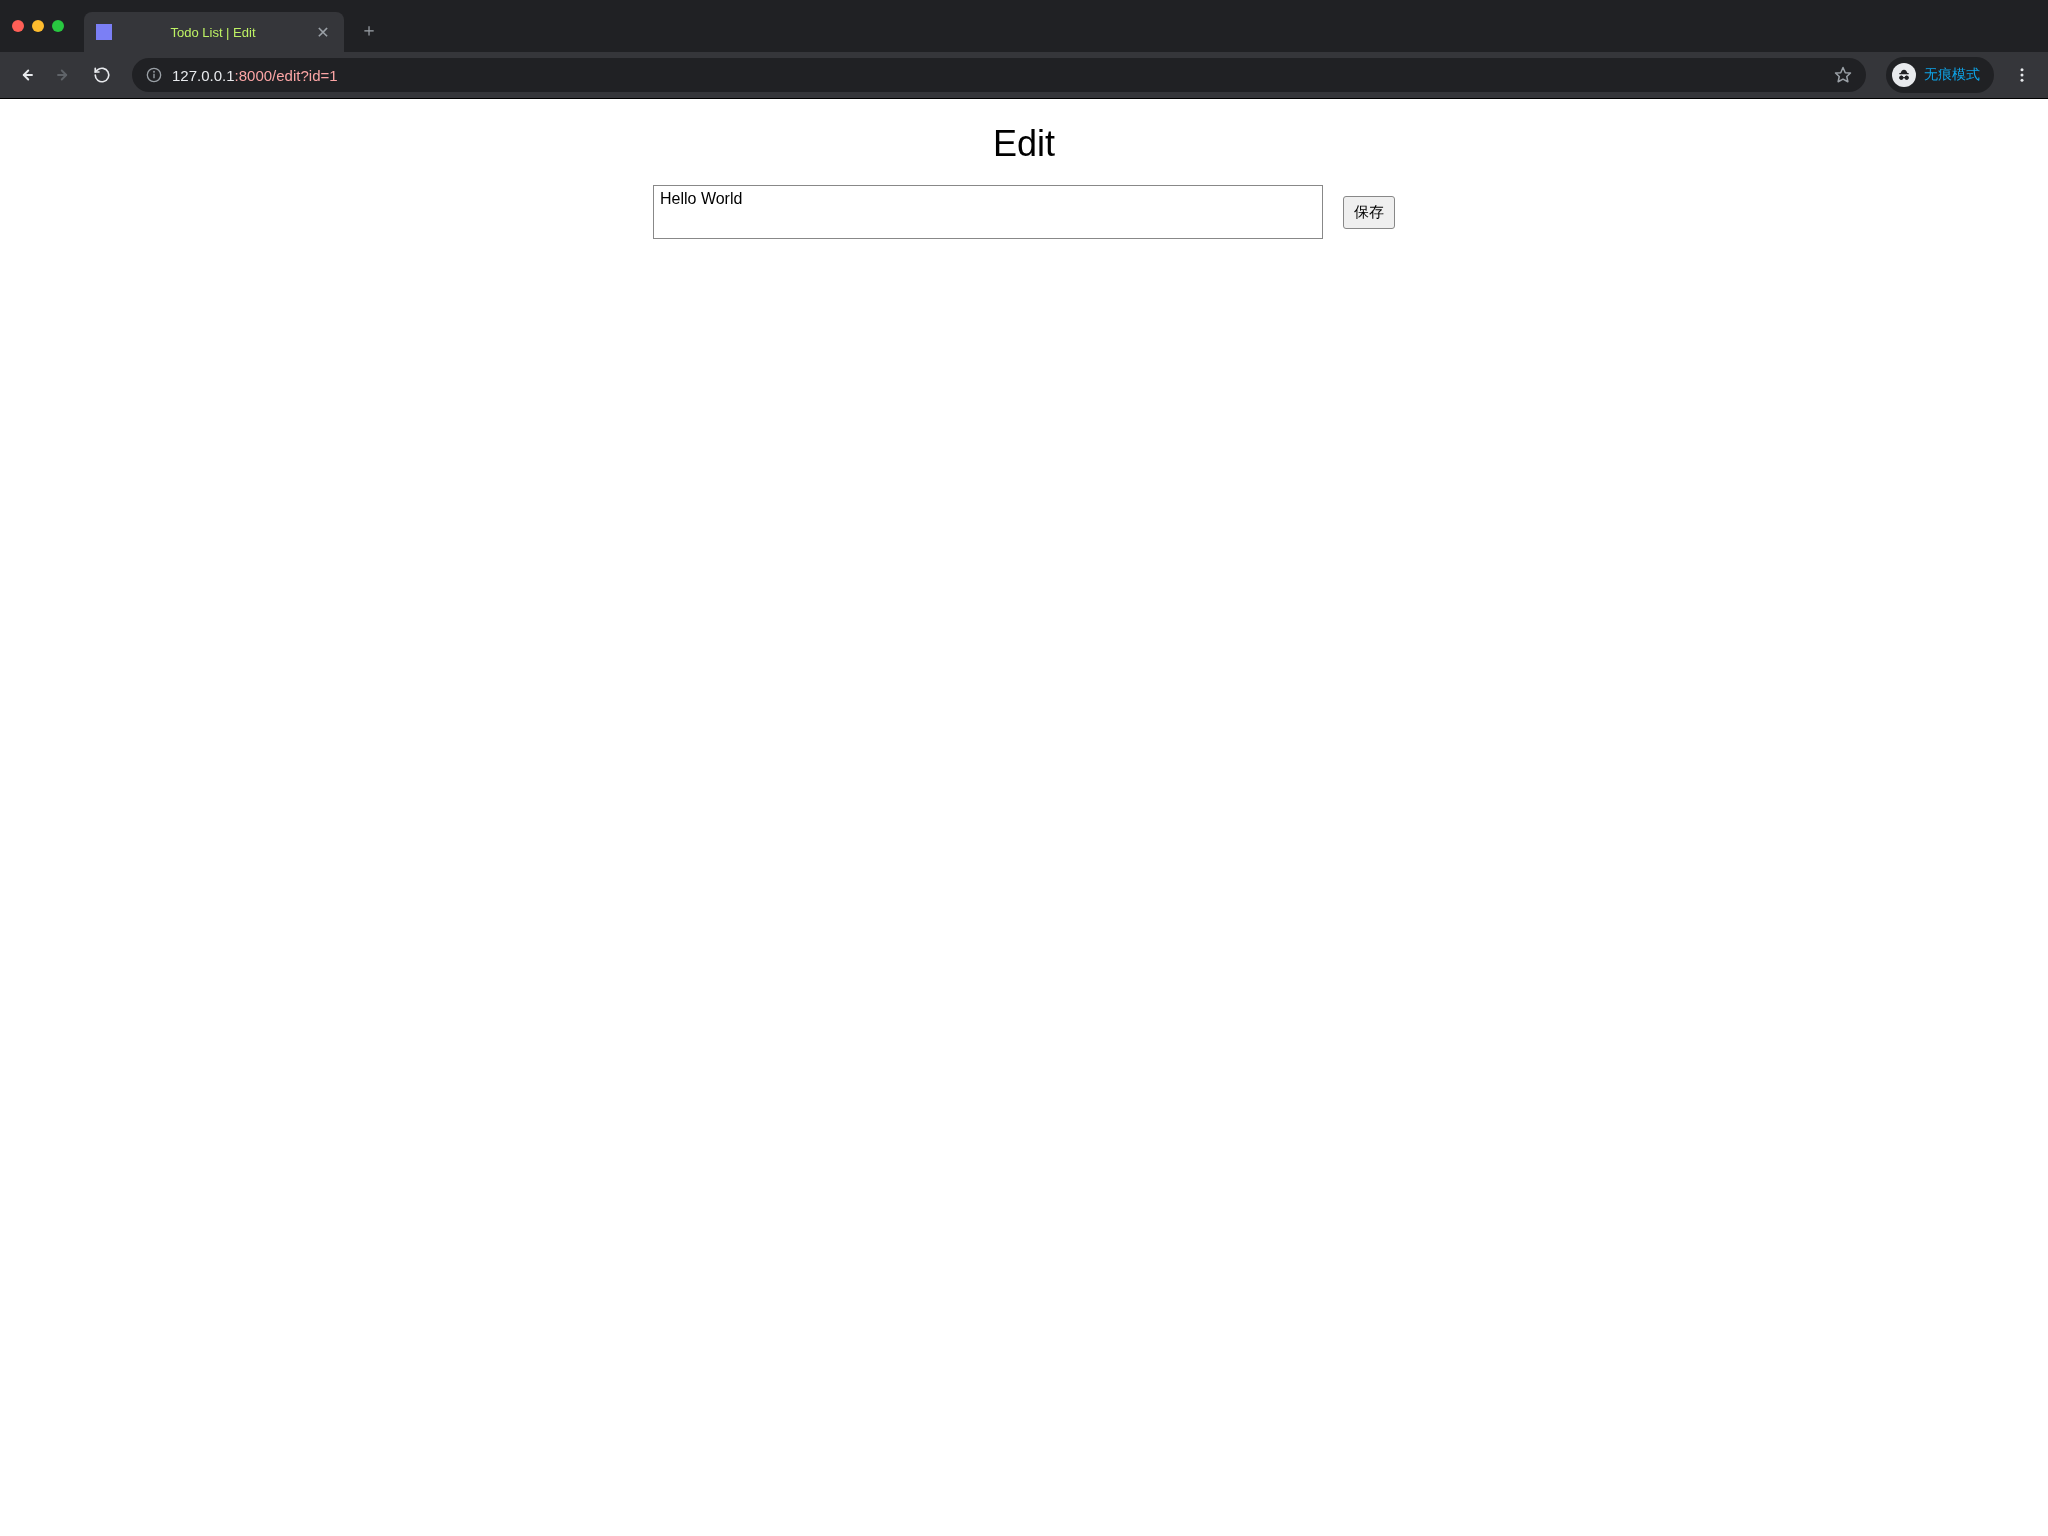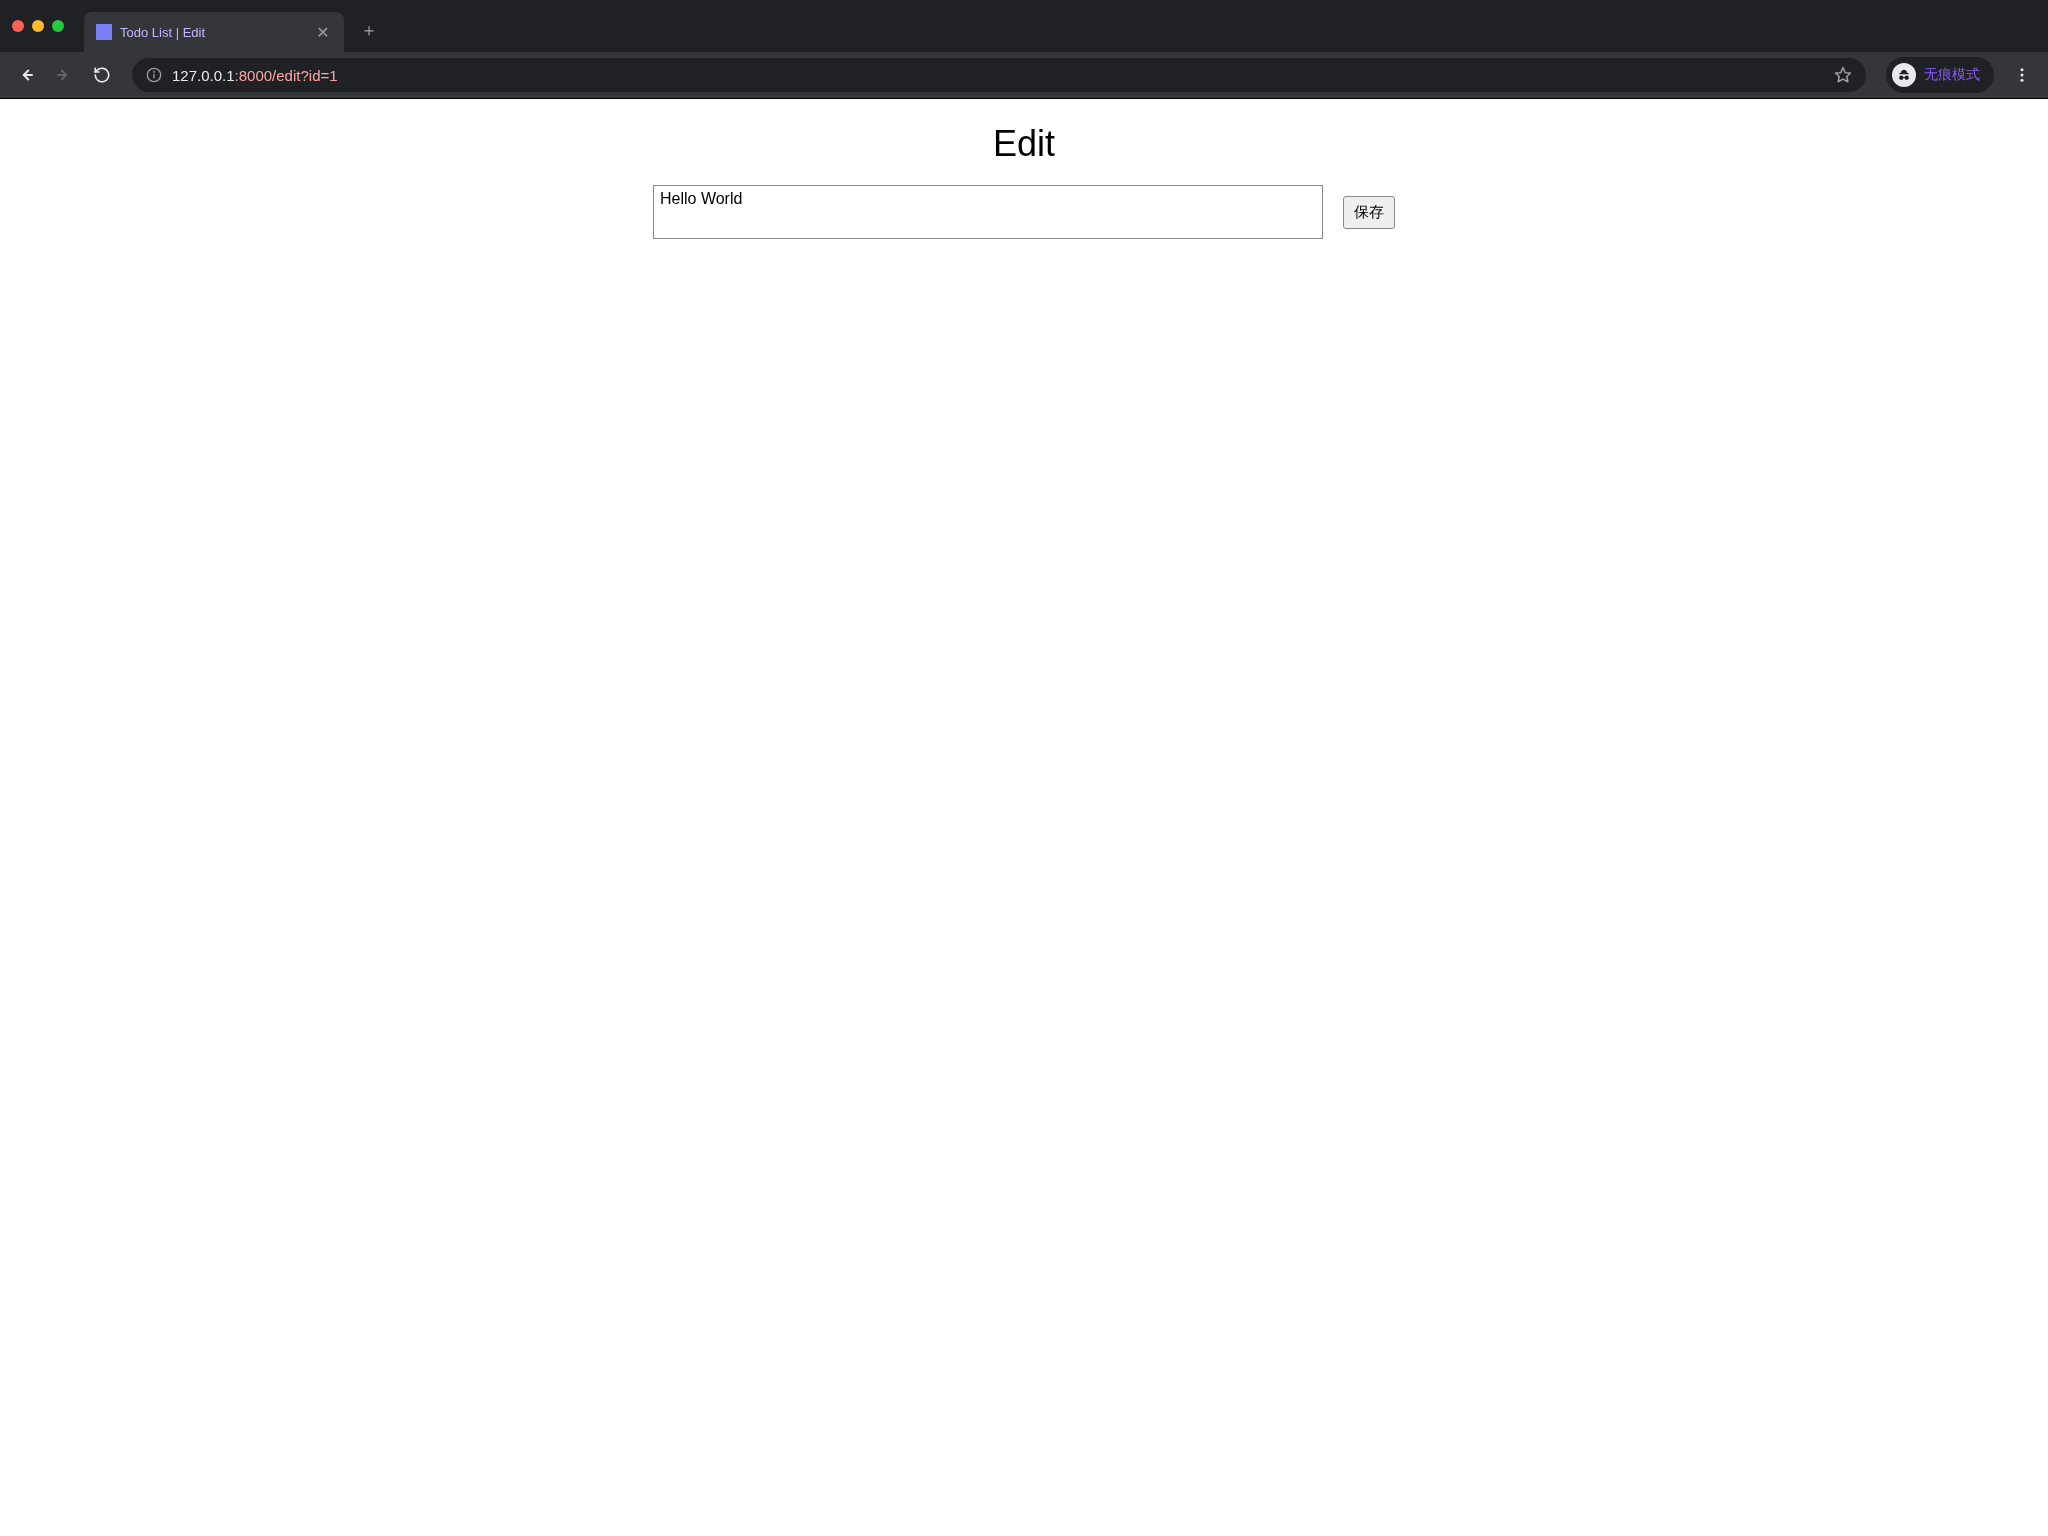--- a/index.html
+++ b/index.html
@@ -49,25 +49,26 @@
       gap: 8px;
       margin-top: 12px;
     }
     .tab-favicon {
       width: 16px;
       height: 16px;
       background: #7b7ff5;
       flex-shrink: 0;
     }
     .tab-title {
-      color: #c4b5fd;
+      color: #bef264;
       font-size: 13px;
       flex: 1;
       white-space: nowrap;
       overflow: hidden;
+      text-align: center;
     }
     .tab-close {
       color: #9aa0a6;
       font-size: 16px;
       width: 18px;
       height: 18px;
       display: flex;
       align-items: center;
       justify-content: center;
       cursor: pointer;
@@ -153,21 +154,21 @@
     .incognito-icon-wrap {
       width: 24px;
       height: 24px;
       background: #e8eaed;
       border-radius: 50%;
       display: flex;
       align-items: center;
       justify-content: center;
     }
     .incognito-label {
-      color: #8b5cf6;
+      color: #0ea5e9;
       font-size: 14px;
     }
     
     .menu-btn {
       width: 32px;
       height: 32px;
       display: flex;
       align-items: center;
       justify-content: center;
       color: #e8eaed;

